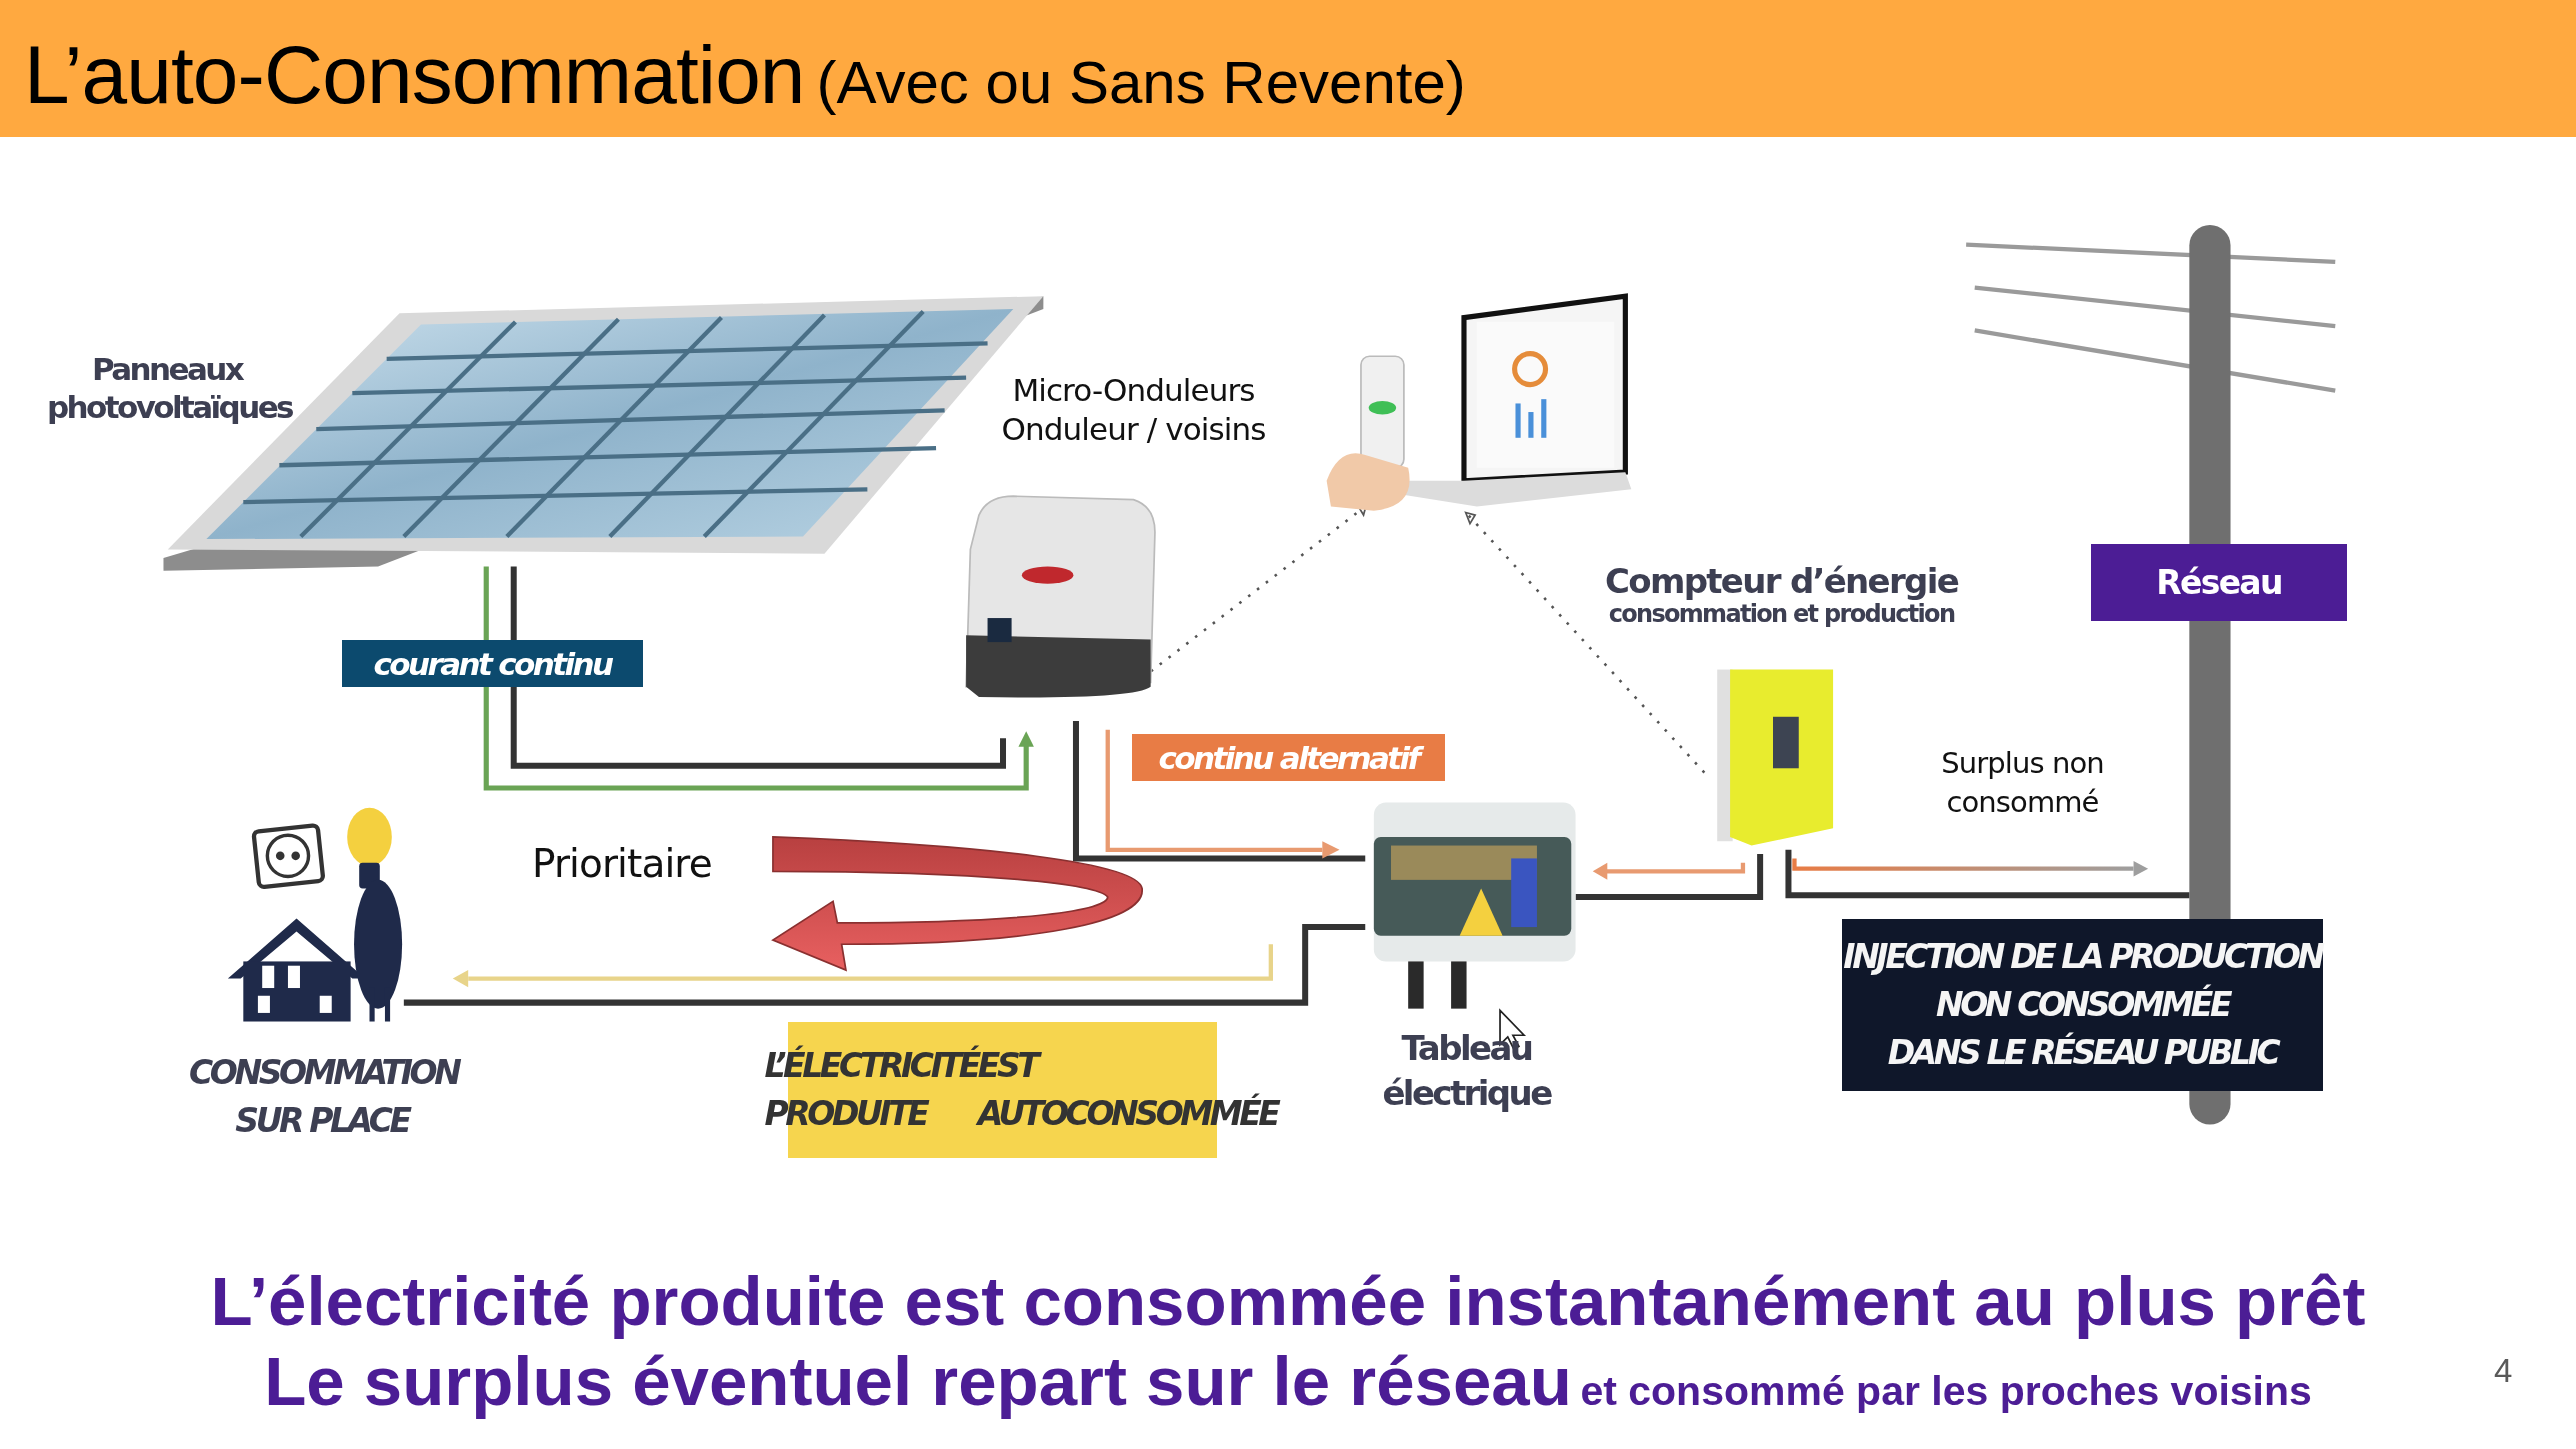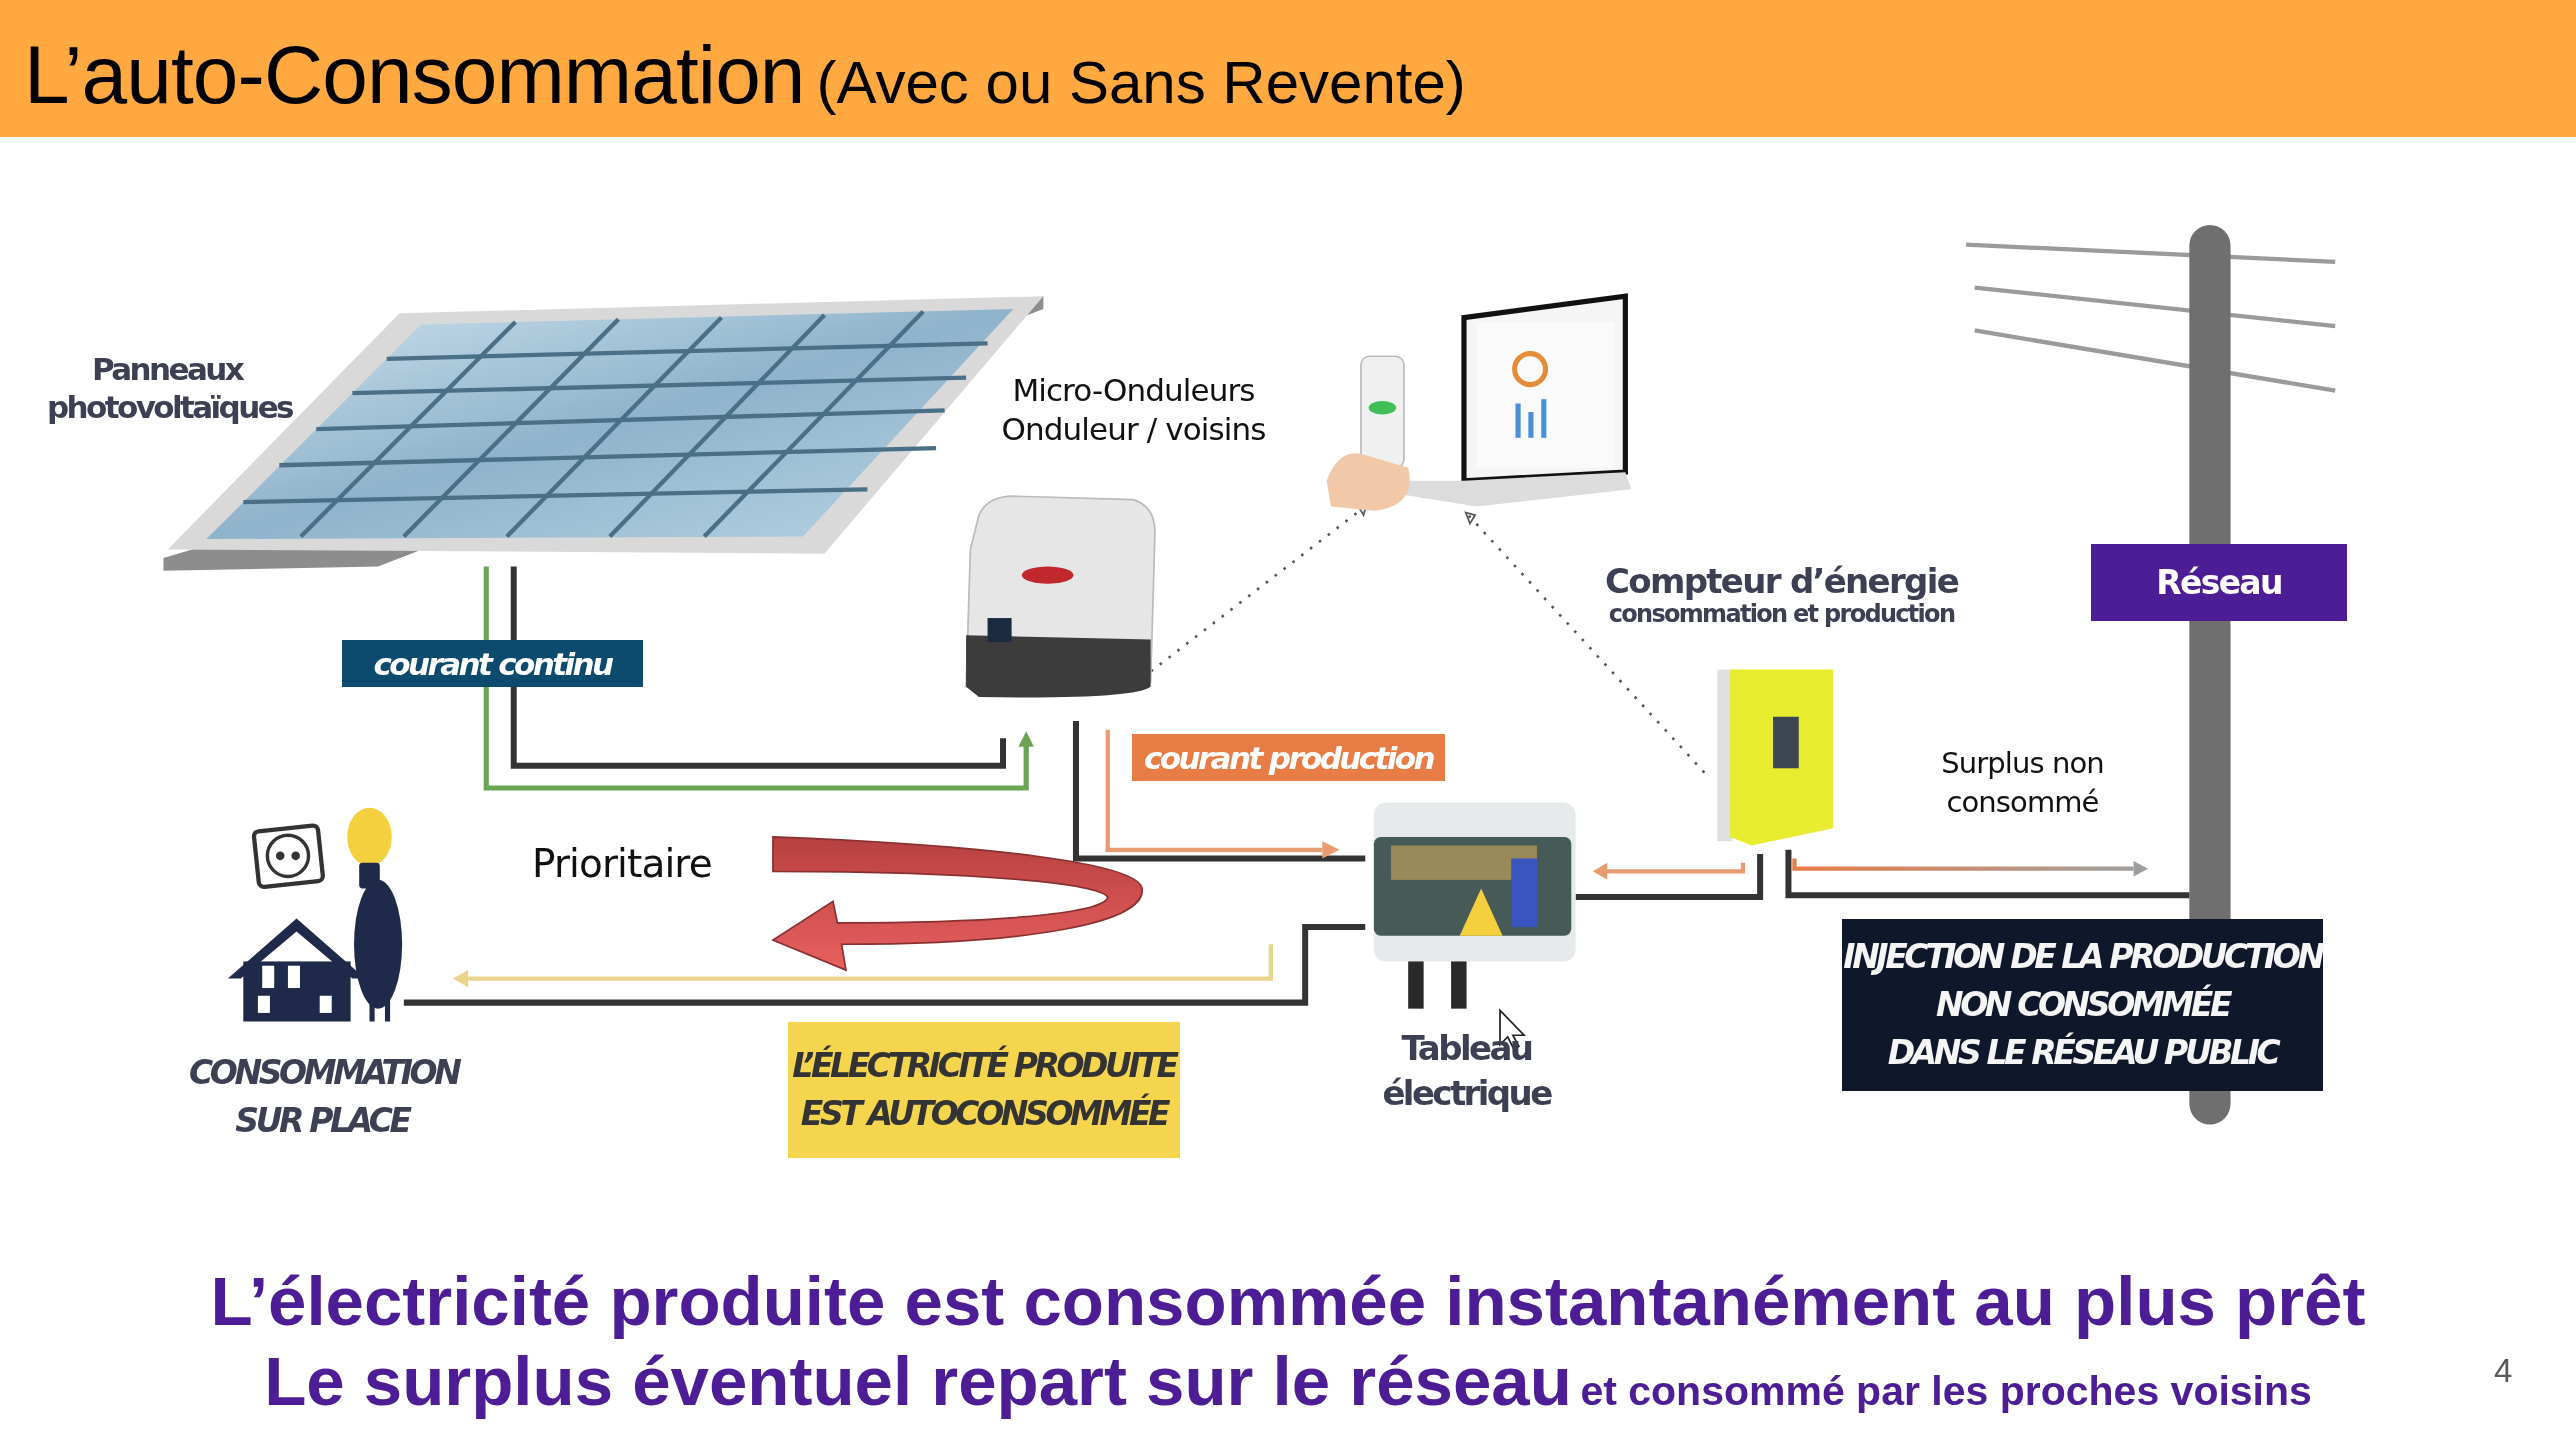--- a/index.html
+++ b/index.html
@@ -182,35 +182,35 @@
   <div style="font-size:24px;letter-spacing:-1.7px;line-height:26px;">consommation et production</div>
 </div>
 
 <div class="abs box-lbl" style="left:2091px;top:544px;width:256px;height:77px;background:#4c1d95;font-style:normal;font-size:33px;letter-spacing:-1.7px;">Réseau</div>
 
 <div class="abs" style="left:1915px;top:744px;width:215px;text-align:center;color:#111;font-family:'DejaVu Sans',sans-serif;font-size:29px;line-height:39px;letter-spacing:-0.9px;">
   <div>Surplus non</div>
   <div>consommé</div>
 </div>
 
-<div class="abs box-lbl" style="left:1132px;top:734px;width:313px;height:47px;background:#E87C45;font-size:31px;letter-spacing:-2.6px;">courant production</div>
+<div class="abs box-lbl" style="left:1132px;top:734px;width:313px;height:47px;background:#E87C45;font-size:31px;letter-spacing:-2.6px;">continu alternatif</div>
 
 <div class="abs" style="left:532px;top:841px;color:#111;font-family:'DejaVu Sans',sans-serif;font-size:39px;letter-spacing:-0.9px;">Prioritaire</div>
 
 <div class="abs lbl-dark" style="left:1370px;top:1026px;width:193px;text-align:center;font-family:'DejaVu Sans',sans-serif;font-weight:bold;font-size:34px;line-height:45px;letter-spacing:-2.6px;">
   <div>Tableau</div>
   <div>électrique</div>
 </div>
 
 <div class="abs lbl-dark" style="left:189px;top:1049px;width:266px;text-align:center;font-family:'DejaVu Sans',sans-serif;font-weight:bold;font-style:italic;font-size:33px;line-height:48px;letter-spacing:-3.4px;">
   <div>CONSOMMATION</div>
   <div>SUR PLACE</div>
 </div>
 
-<div class="abs" style="left:788px;top:1022px;width:392px;height:136px;background:#F6D54E;color:#333;font-family:'DejaVu Sans',sans-serif;font-weight:bold;font-style:italic;font-size:33px;line-height:48px;letter-spacing:-3.4px;display:flex;flex-direction:column;justify-content:center;align-items:center;">
+<div class="abs" style="left:788px;top:1022px;width:392px;height:136px;background:#F6D54E;color:#333;font-family:'DejaVu Sans',sans-serif;font-weight:bold;font-style:italic;font-size:33px;line-height:48px;letter-spacing:-3.4px;display:flex;flex-direction:row;justify-content:center;align-items:center;padding-left:37px;">
   <div>L’ÉLECTRICITÉ PRODUITE</div>
   <div>EST AUTOCONSOMMÉE</div>
 </div>
 
 <div class="abs" style="left:1842px;top:919px;width:481px;height:172px;background:#0f172a;color:#f5f5f5;font-family:'DejaVu Sans',sans-serif;font-weight:bold;font-style:italic;font-size:33px;line-height:48px;letter-spacing:-3.4px;display:flex;flex-direction:column;justify-content:center;align-items:center;">
   <div>INJECTION DE LA PRODUCTION</div>
   <div>NON CONSOMMÉE</div>
   <div>DANS LE RÉSEAU PUBLIC</div>
 </div>
 

